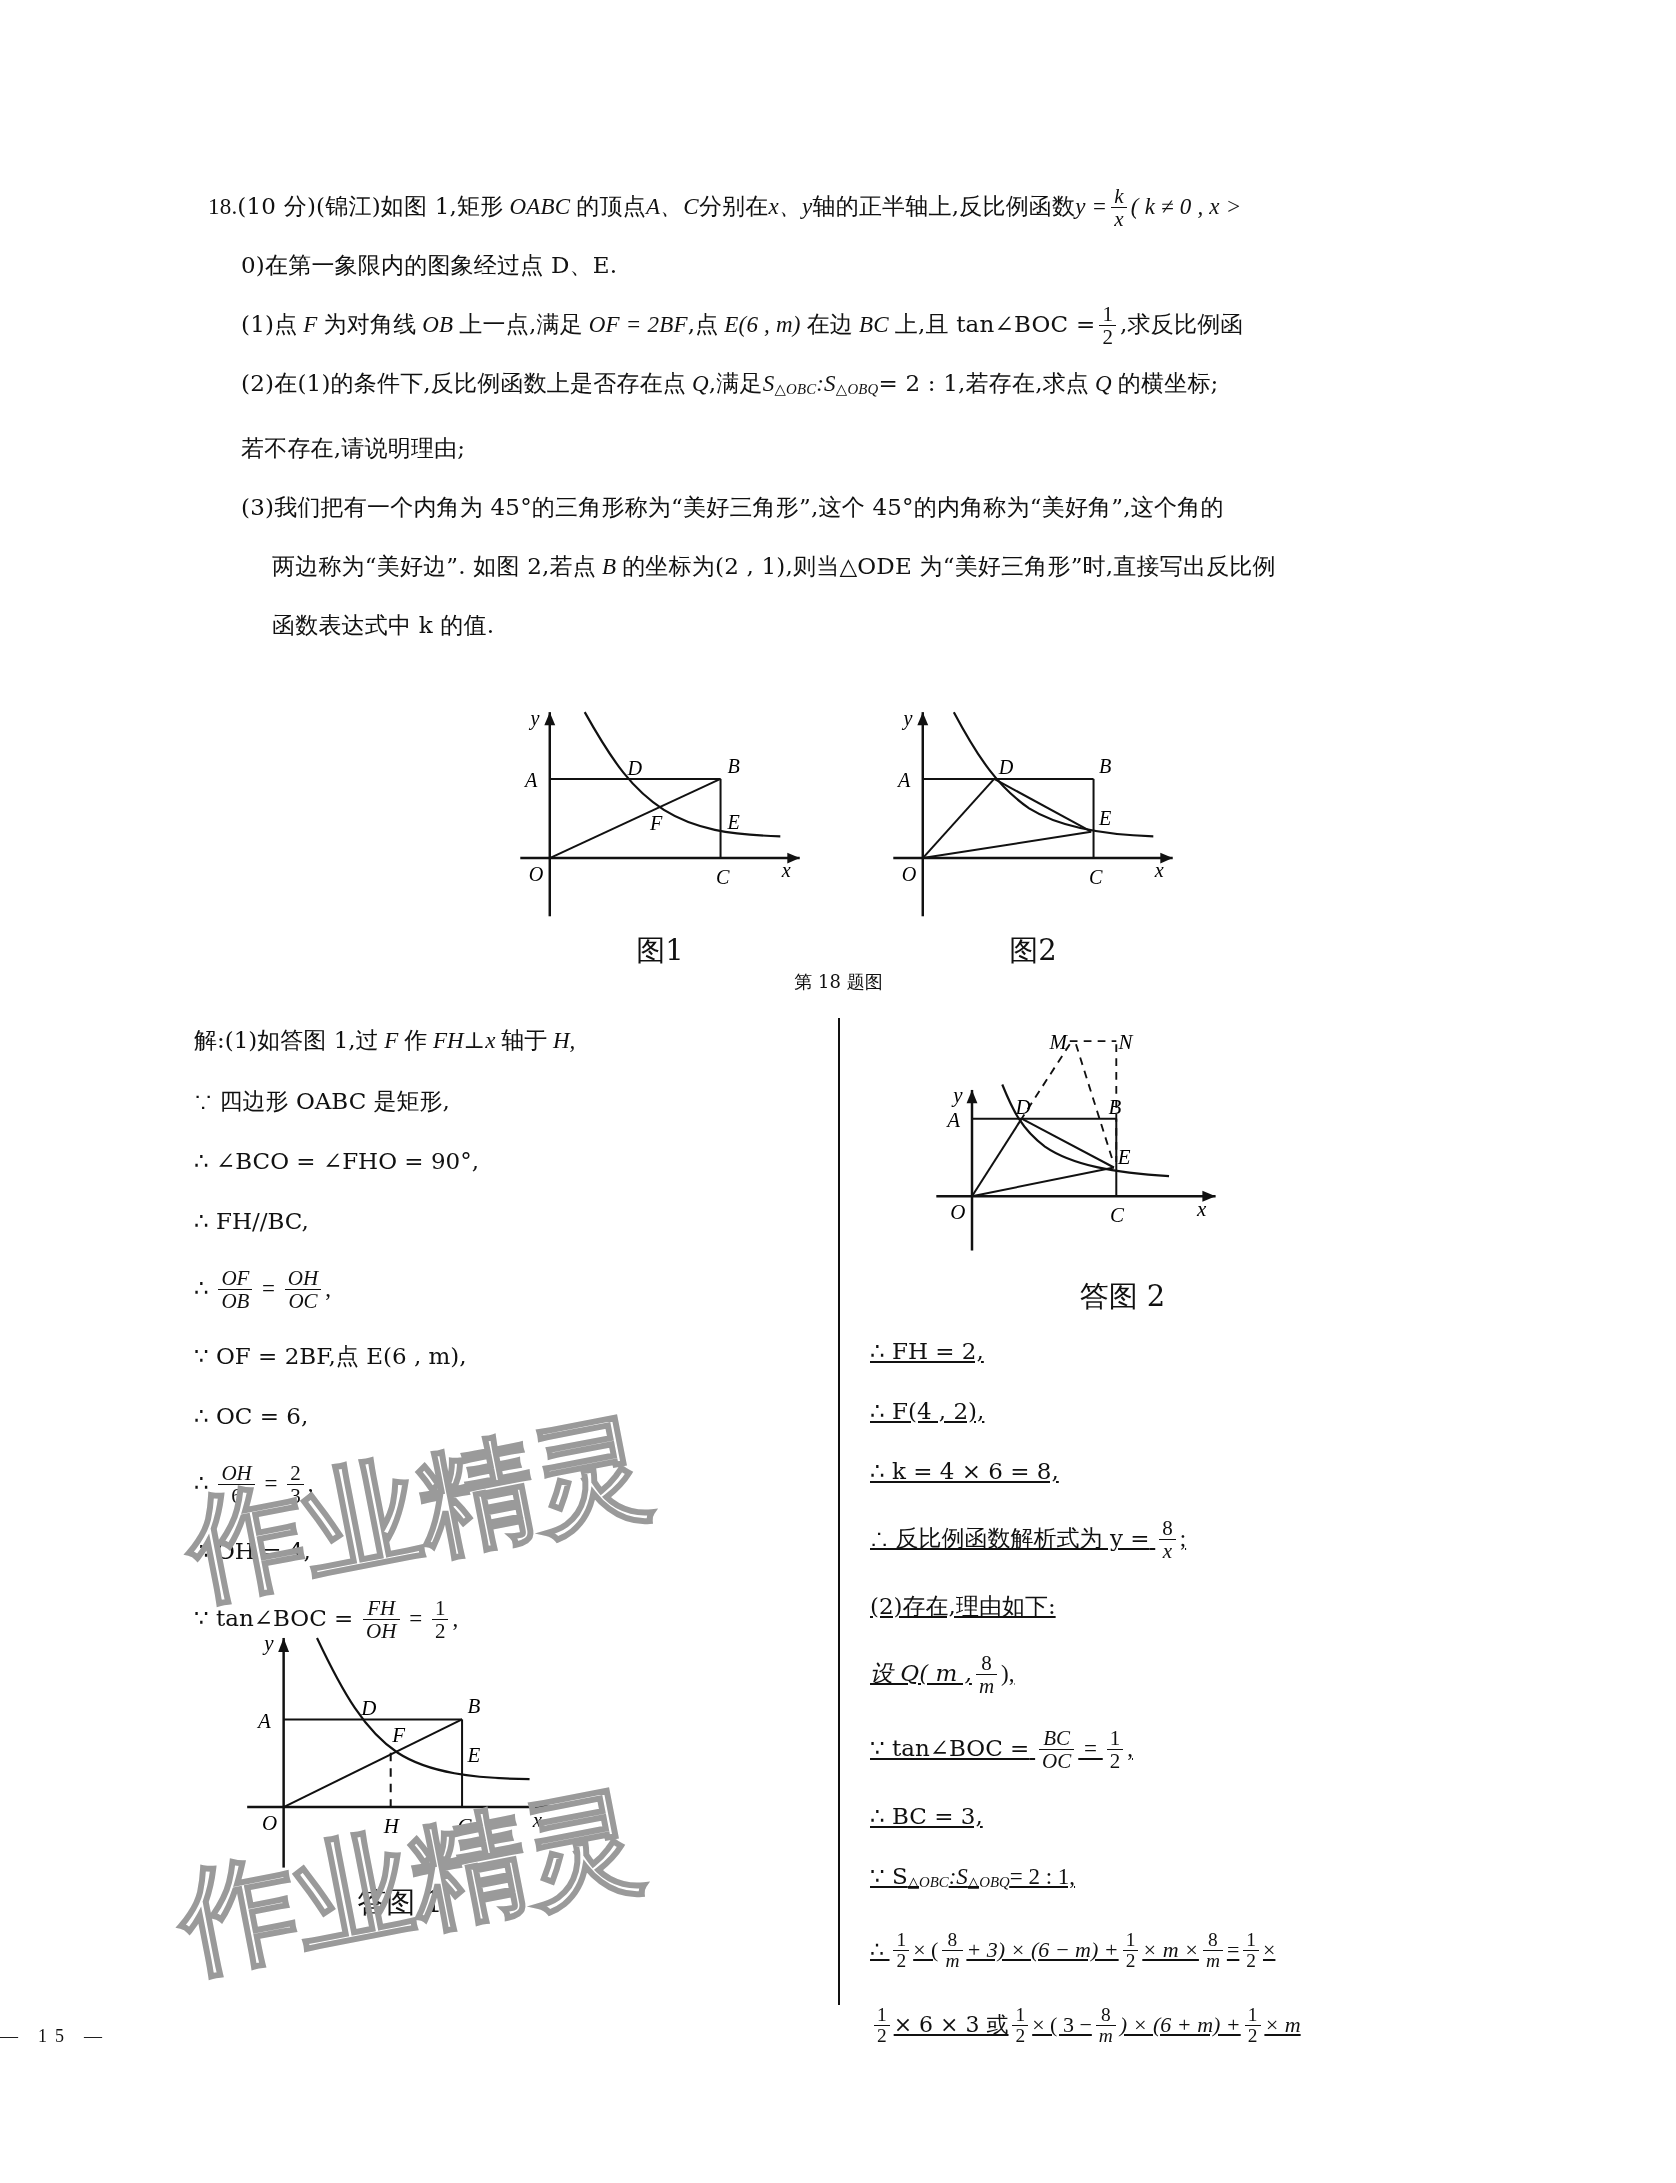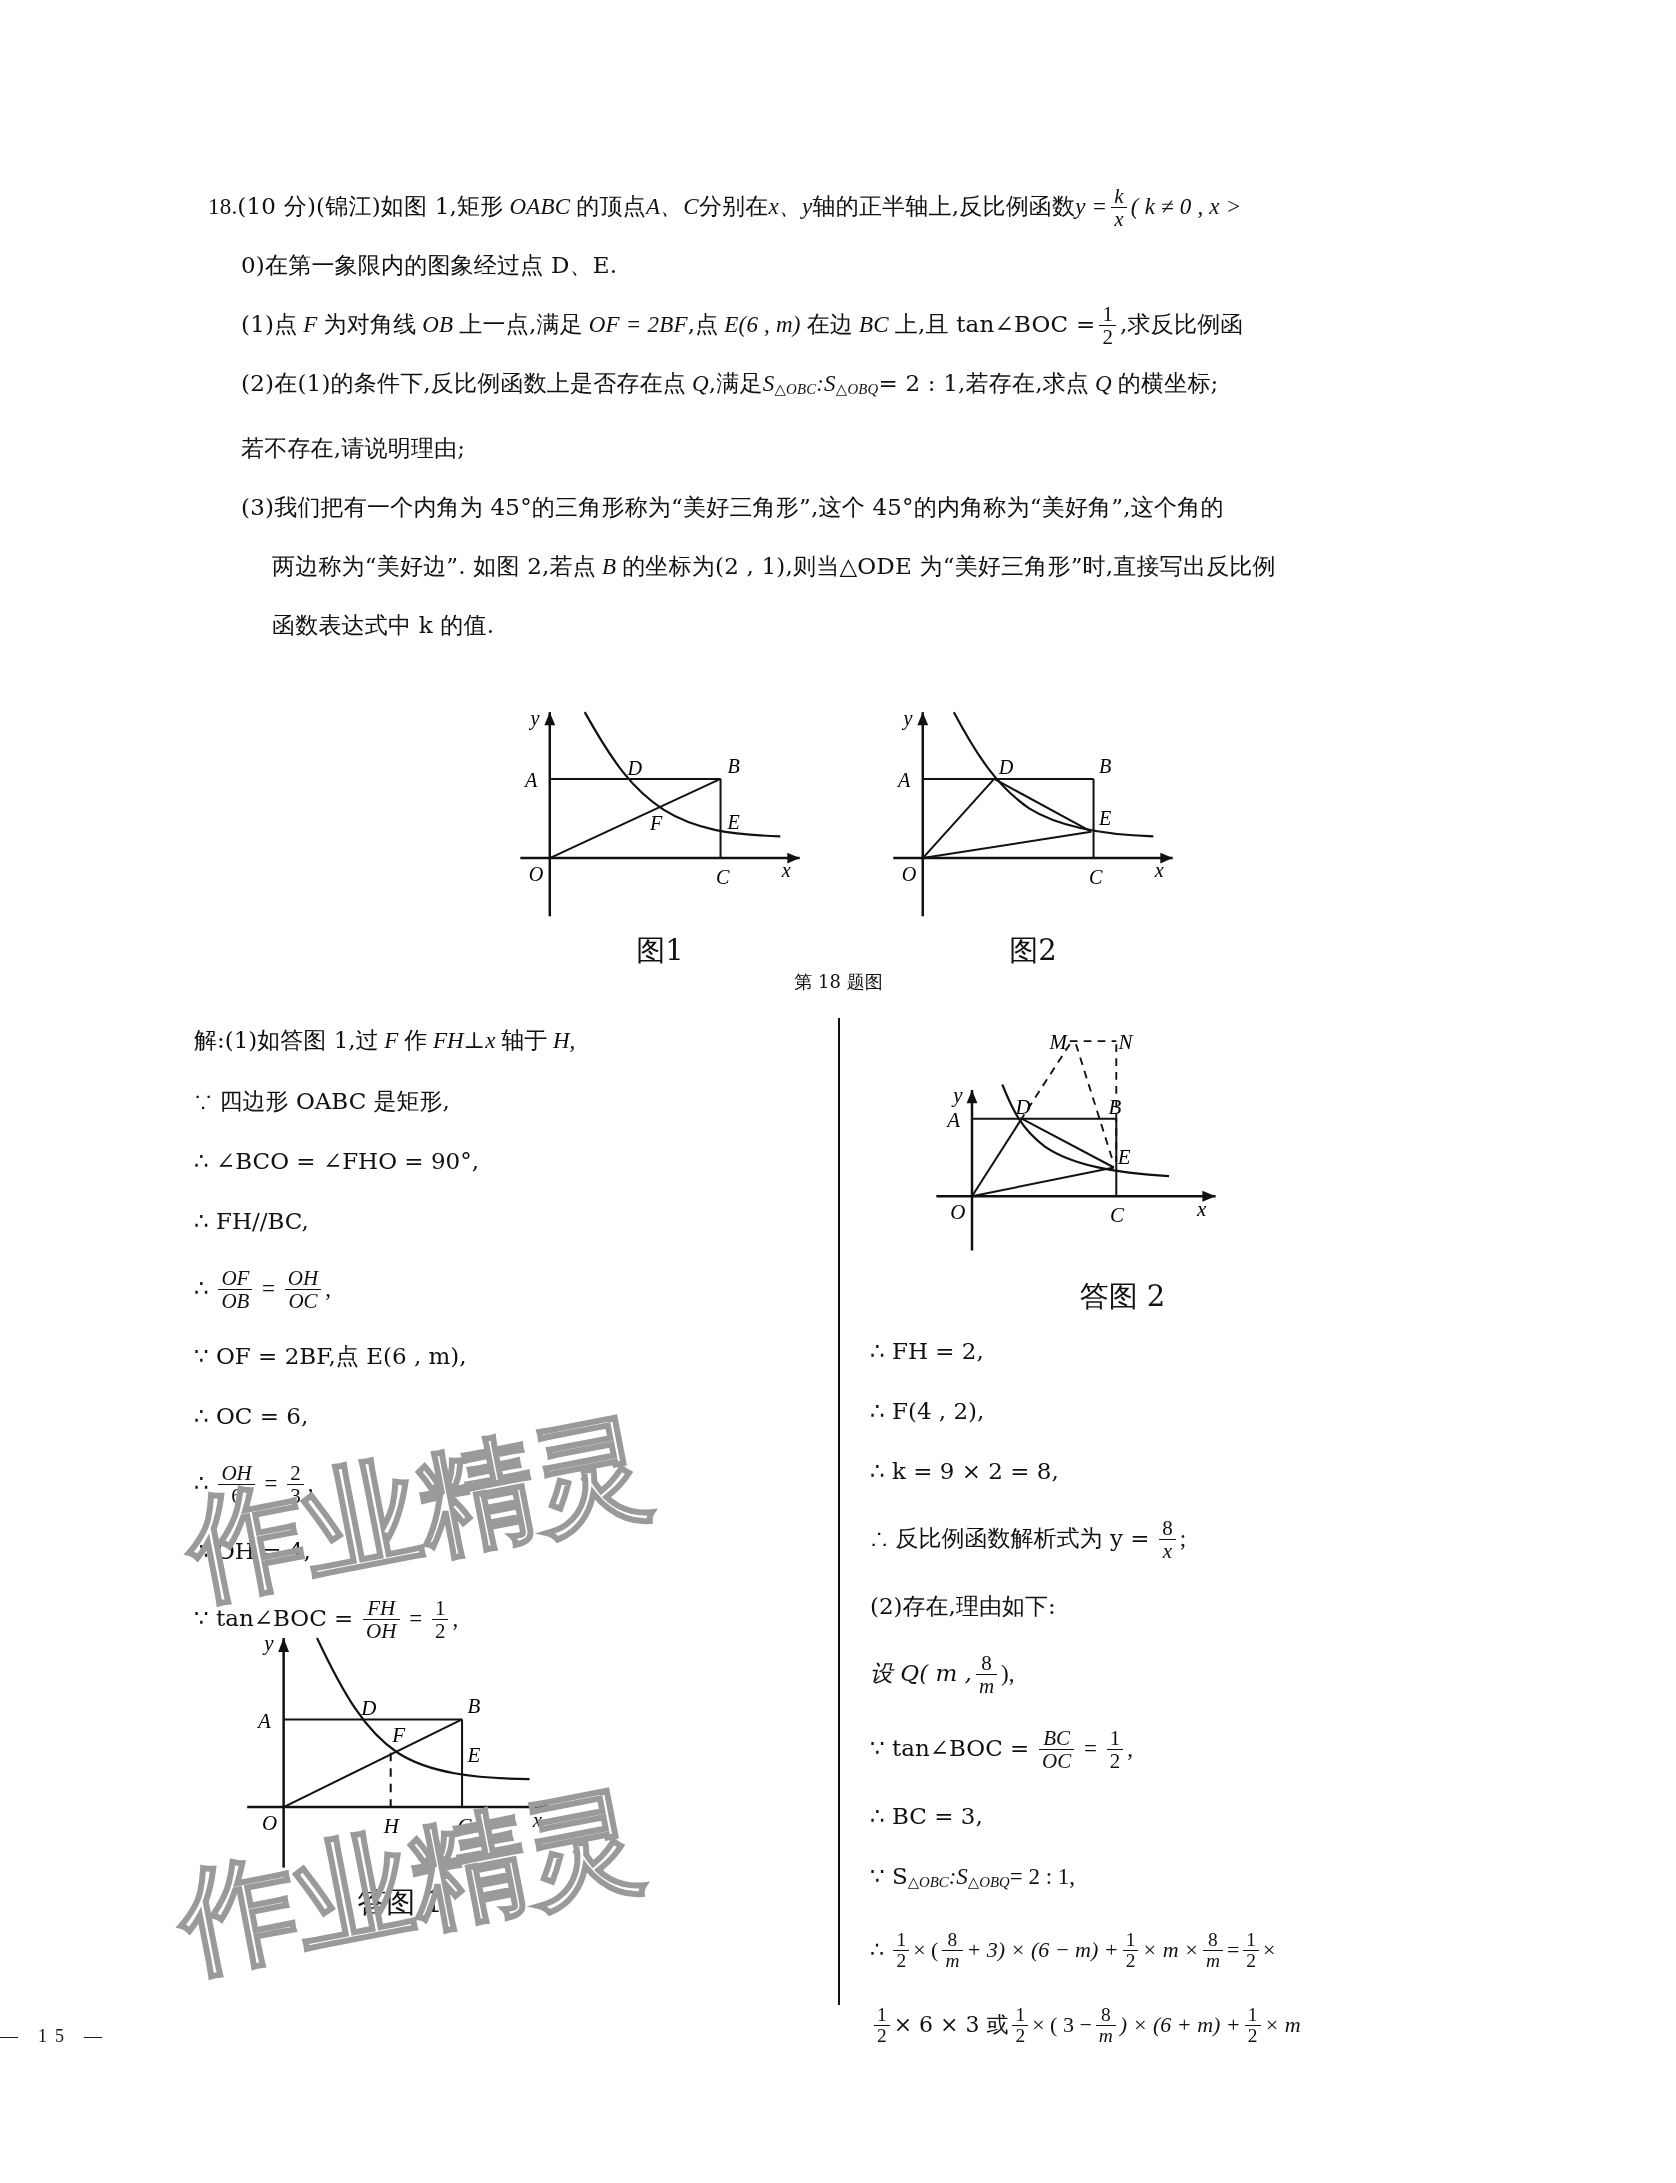--- a/index.html
+++ b/index.html
@@ -31,21 +31,21 @@
   .sub{font-size:14.8px;vertical-align:-3.1px;}
   .figcap{text-align:center;font-size:29px;margin-top:3.1px;}
   .fig{position:absolute;}
 
   
   .mastercap{position:absolute;left:0;top:970px;width:1677px;text-align:center;font-size:18px;}
 
   
   .divider{position:absolute;left:838px;top:1018px;width:1.6px;height:987px;background:#111;}
   .colL{position:absolute;left:194px;top:1010px;width:614px;}
-  .colR{position:absolute;left:870px;top:1010px;width:622px;}
+  .colR{position:absolute;left:870px;top:1010px;width:622px;text-decoration:underline;}
   .sline{font-size:23px;line-height:60px;white-space:nowrap;}
   .sline.tall{line-height:75px;}
 
   
   .pageno{position:absolute;left:0;top:2026px;width:1330px;text-align:left;
           font-size:18px;letter-spacing:7.8px;}
 
   
   .wm{position:absolute;font-family:"DejaVu Sans","Liberation Sans",sans-serif;
       font-weight:700;font-size:117px;color:transparent;
@@ -240,21 +240,21 @@
       <text x="68" y="251" font-size="27">O</text>
       <text x="274" y="255" font-size="27">C</text>
       <text x="386" y="248" font-size="27">x</text>
     </svg>
     <div class="figcap cn" style="width:451px;margin-top:-3.1px">答图 2</div>
   </div>
 
   <div class="colR" style="top:1321px;">
     <div class="sline cn">∴ FH = 2,</div>
     <div class="sline cn">∴ F(4 , 2),</div>
-    <div class="sline cn">∴ k = 9 × 2 = 8,</div>
+    <div class="sline cn">∴ k = 4 × 6 = 8,</div>
     <div class="sline tall">
       <span class="cn">∴ 反比例函数解析式为 y =</span>
       <span class="frac"><span class="num">8</span><span class="den it">x</span></span><span>;</span>
     </div>
     <div class="sline cn">(2)存在,理由如下:</div>
     <div class="sline tall">
       <span class="cn it">设 Q( m ,</span><span class="frac"><span class="num">8</span><span class="den it">m</span></span><span>),</span>
     </div>
     <div class="sline tall">
       <span class="cn">∵ tan∠BOC =</span>

